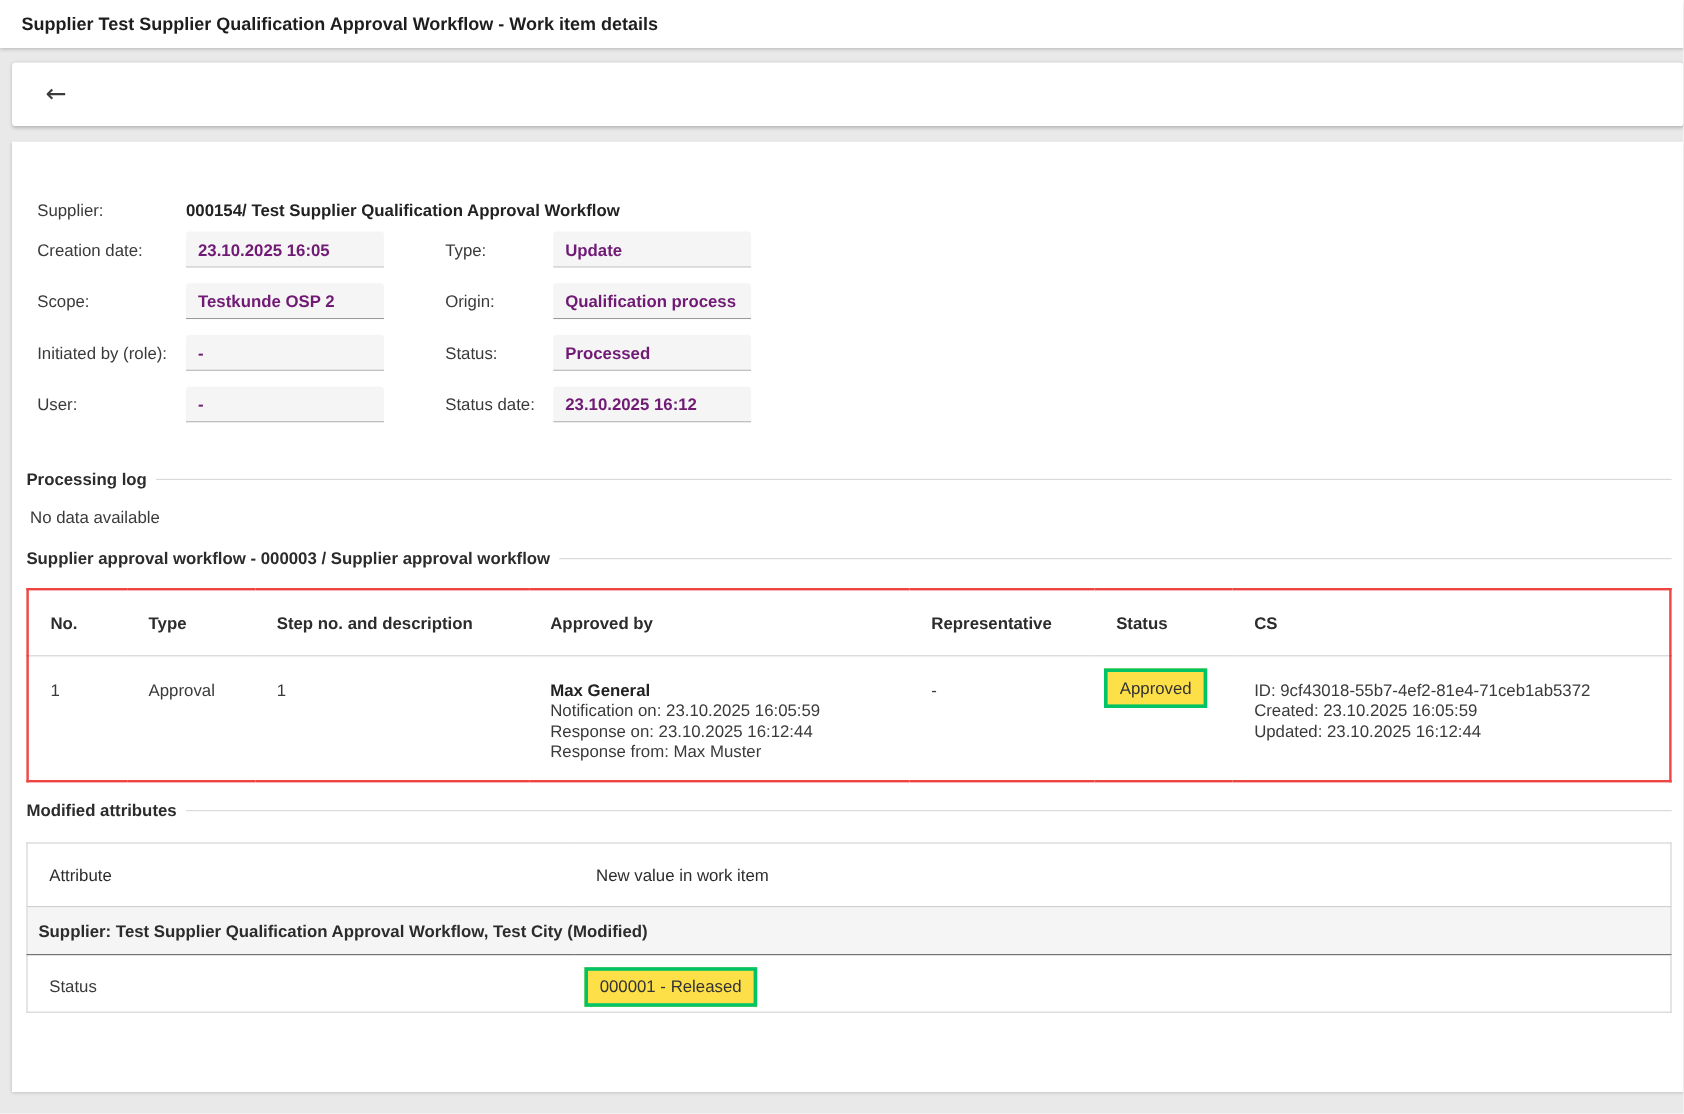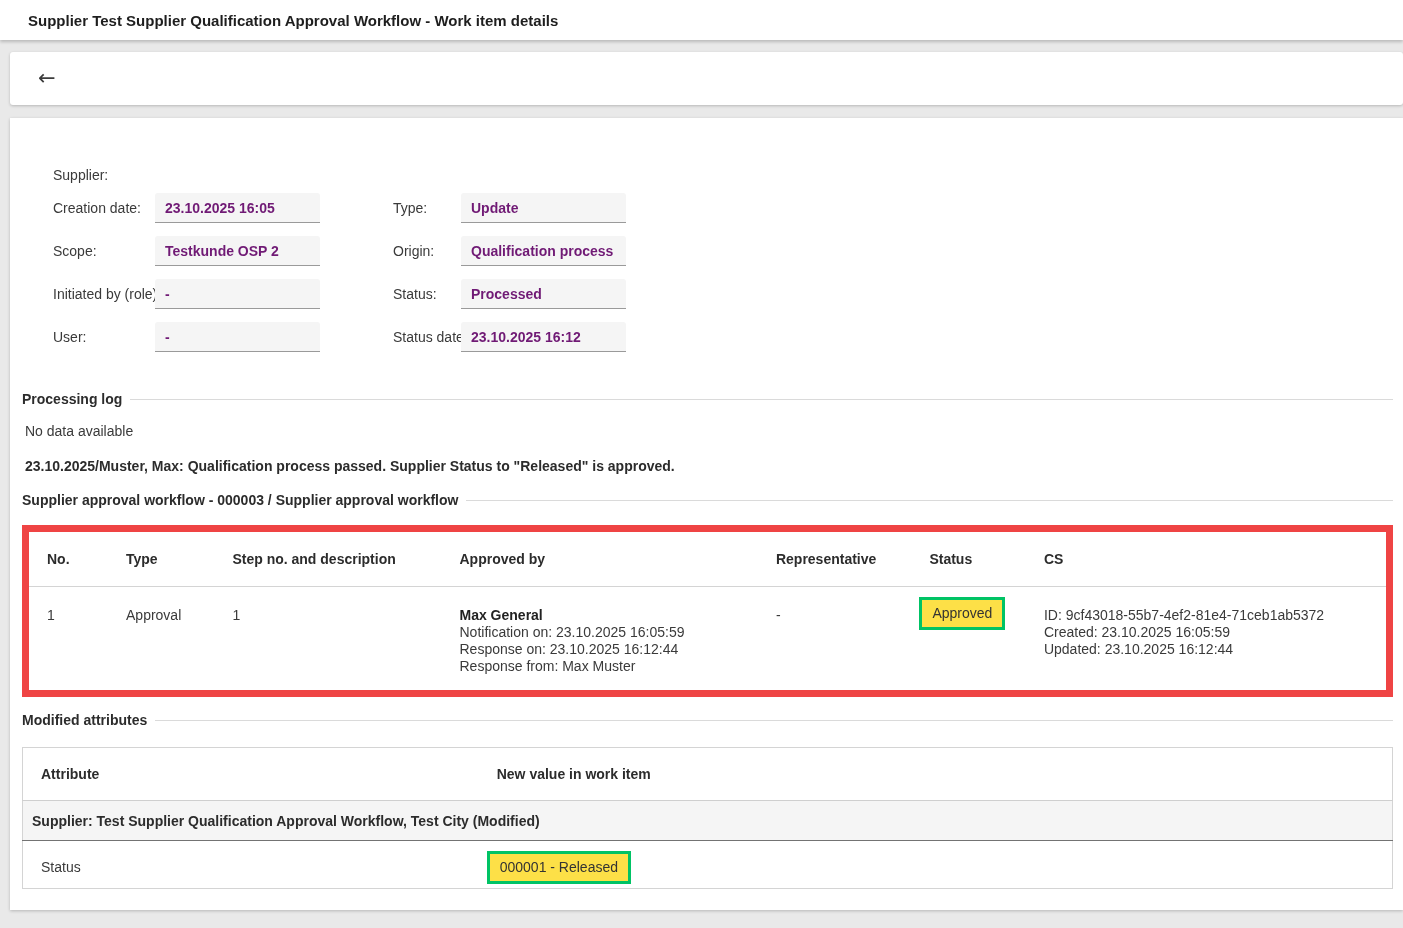--- a/index.html
+++ b/index.html
@@ -10,21 +10,21 @@
     font-family: "Liberation Sans", sans-serif;
     font-size: 14px;
     color: #3a3a3a;
     overflow: hidden;
   }
 
   
   .titlebar {
     background: #fff; height: 40px;
     display: flex; align-items: center;
-    padding-left: 28px;
+    padding-left: 18px;
     box-shadow: 0 2px 3px rgba(0,0,0,0.20);
     position: relative; z-index: 3;
   }
   .titlebar h1 { font-size: 15px; font-weight: bold; color: #1e1e1e; margin: 0; }
 
   
   .toolbar-card {
     margin: 12px 0 0 10px; width: calc(100% - 10px); height: 53px;
     background: #fff; border-radius: 3px;
     box-shadow: 0 1px 3px rgba(0,0,0,0.22);
@@ -49,21 +49,21 @@
     display: flex; align-items: center;
     font-weight: bold; font-size: 14px; color: #2c2c2c;
     line-height: 14px;
   }
   .section-h::after {
     content: ""; flex: 1; height: 1px; background: #dadada; margin-left: 8px;
   }
 
   
   .supplier-row { display: flex; align-items: center; margin: 18px 0 0 9px; height: 30px; }
-  .flabel { width: 124px; flex: 0 0 auto; color: #3a3a3a; margin-left: 22px; }
+  .flabel { width: 124px; flex: 0 0 auto; color: #3a3a3a; }
   .flabel2 { width: 90px; }
   .supplier-value { font-weight: bold; color: #222; }
 
   .fields-grid {
     display: grid;
     grid-template-columns: 124px 165px 51px 90px 165px 1fr;
     row-gap: 13px;
     margin: 3px 0 0 9px;
     align-items: center;
   }
@@ -77,21 +77,21 @@
 
   .mt-section { margin-top: 40px; }
   .plain-text { margin: 17px 0 0 3px; }
   .comment-text { font-weight: bold; color: #2c2c2c; margin: 19px 0 0 3px; }
   .h-comments { margin-top: 17px; }
   .h-workflow { margin-top: 19px; }
   .h-modified { margin-top: 16px; }
 
   
   table { width: 100%; border-collapse: collapse; }
-  .wf-table { margin-top: 18px; border: 7px solid #ef4444; }
+  .wf-table { margin-top: 18px; border: 2px solid #ef4444; }
   .wf-table th {
     text-align: left; font-weight: bold; color: #2c2c2c;
     padding: 19px 8px 19px 18px;
     border-bottom: 1px solid #d4d4d4;
     font-size: 14px;
   }
   .wf-table td {
     vertical-align: top;
     padding: 20px 8px 15px 18px;
     line-height: 17px;
@@ -104,21 +104,21 @@
     border: 3px solid #00C365;
     background: #fde047;
     padding: 5px 10px;
     color: #333;
     line-height: 17px;
   }
 
   
   .ma-table { margin-top: 20px; border: 1px solid #d4d4d4; }
   .ma-table thead th {
-    text-align: left; font-weight: bold; color: #2c2c2c;
+    text-align: left; font-weight: normal; color: #2c2c2c;
     padding: 18px 8px 18px 18px;
     border-bottom: 1px solid #cfcfcf;
   }
   .ma-table .group-row td {
     background: #f5f5f5;
     font-weight: bold; color: #2c2c2c;
     padding: 12px 8px 11px 9px;
     border-bottom: 1px solid #737373;
   }
   .ma-table .value-row td { padding: 10px 8px 4px 18px; vertical-align: top; }
@@ -136,20 +136,21 @@
   <button class="back-btn">
     <span>←</span>
   </button>
 </div>
 
 <main class="content-card">
 
 
   <div class="supplier-row">
     <div class="flabel">Supplier:</div>
+    <div class="supplier-value">000154/ Test Supplier Qualification Approval Workflow</div>
   </div>
 
   <div class="fields-grid">
     <div class="flabel">Creation date:</div>
     <div class="field-input">
         <span>23.10.2025 16:05</span>
       </div>
     <div></div>
     <div class="flabel flabel2">Type:</div>
     <div class="field-input">
@@ -189,21 +190,20 @@
         <span>23.10.2025 16:12</span>
       </div>
     <div></div>
   </div>
 
   <div class="section-h mt-section">
     <span>Processing log</span>
   </div>
   <div class="plain-text">No data available</div>
 
-  <div class="comment-text">23.10.2025/Muster, Max: Qualification process passed. Supplier Status to "Released" is approved.</div>
 
   <div class="section-h h-workflow">
     <span>Supplier approval workflow - 000003 / Supplier approval workflow</span>
   </div>
 
   <table class="wf-table">
     <colgroup>
       <col style="width:6.05%">
         <col style="width:7.8%">
         <col style="width:16.65%">

